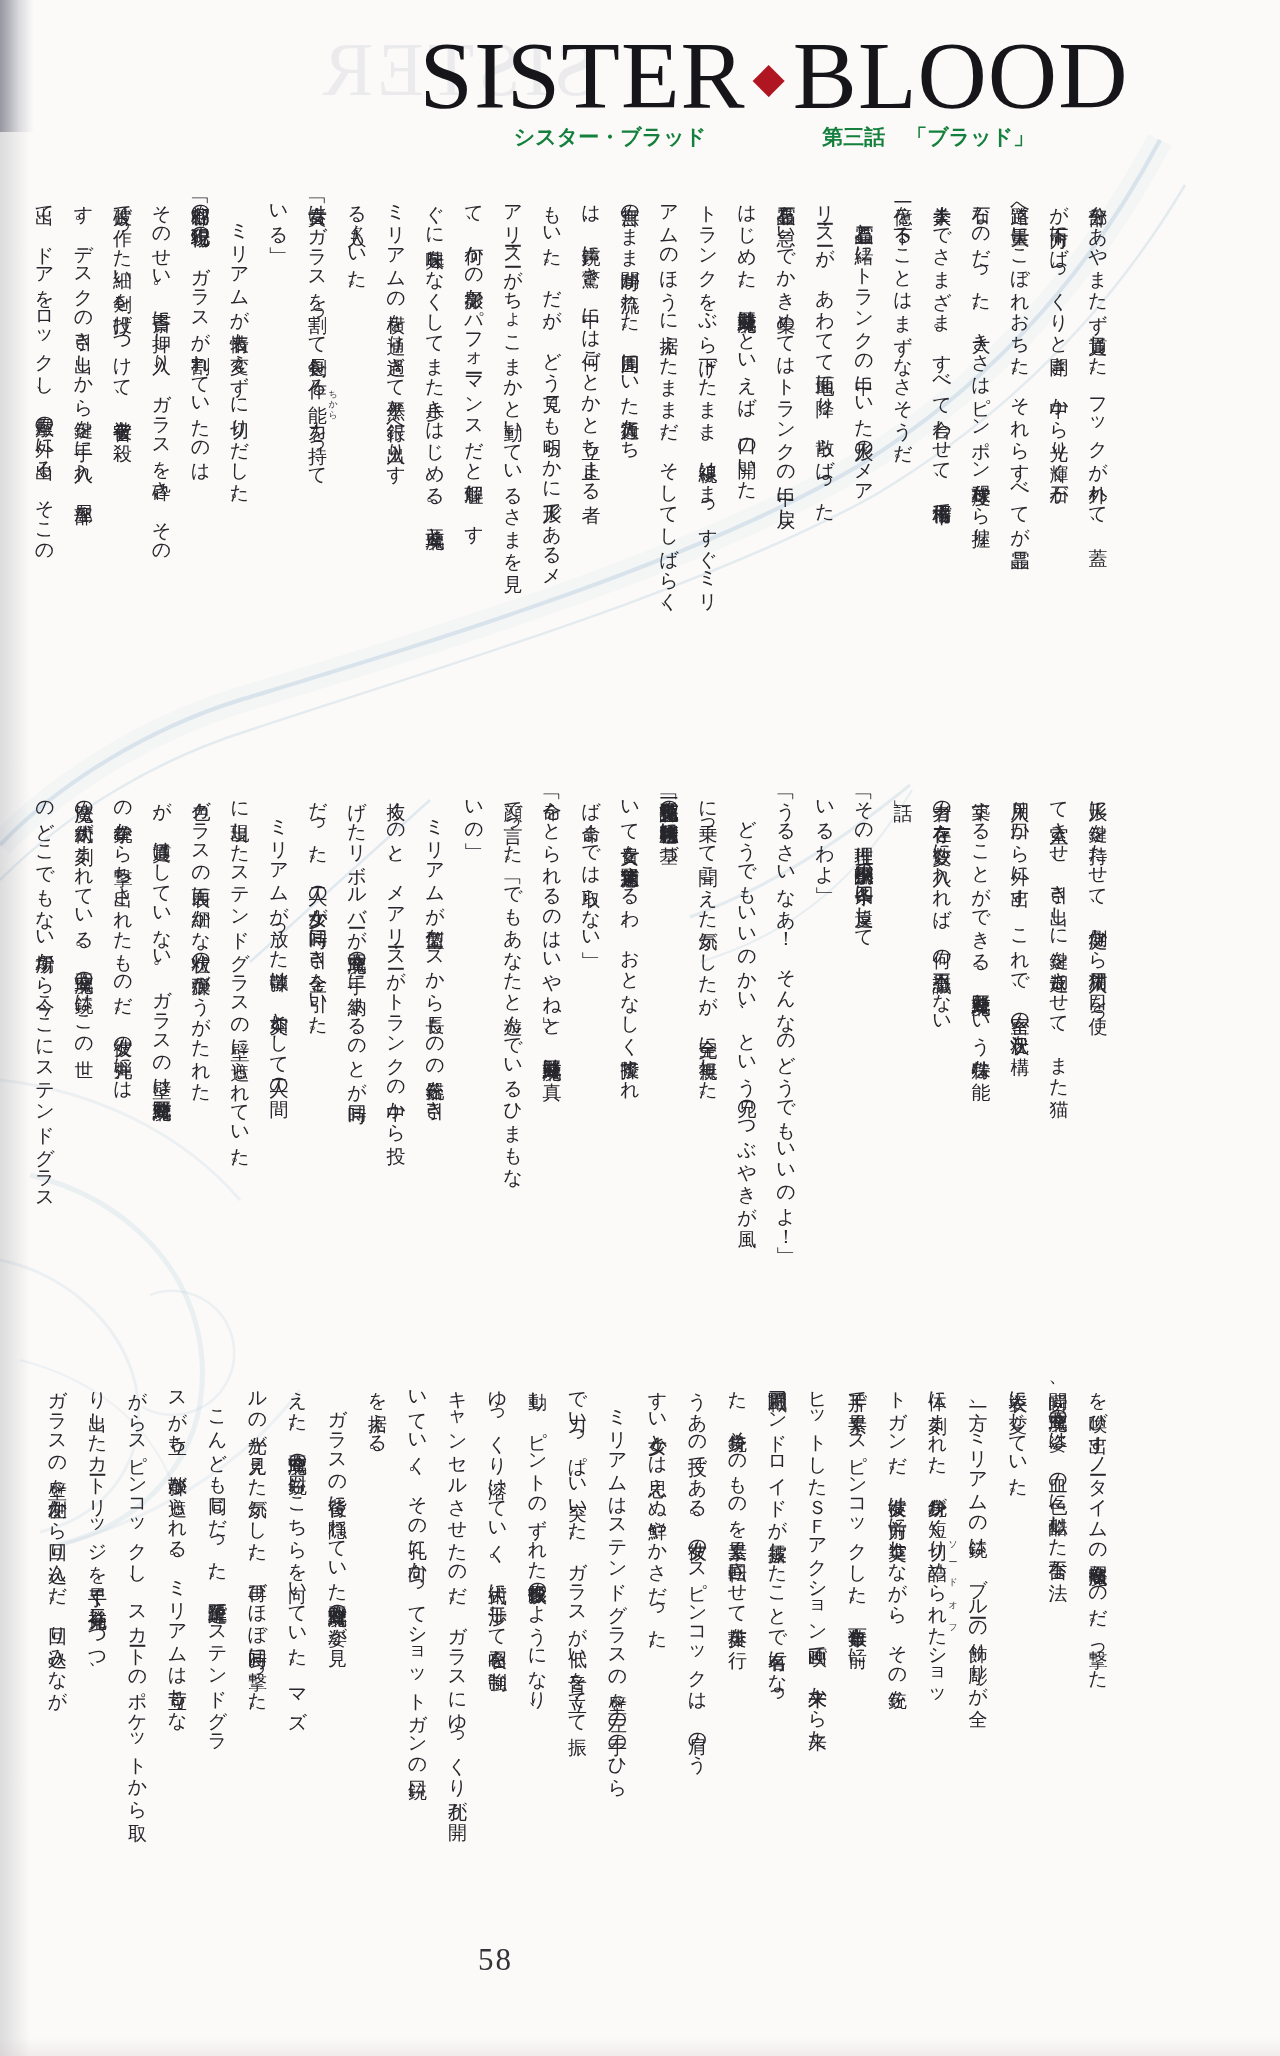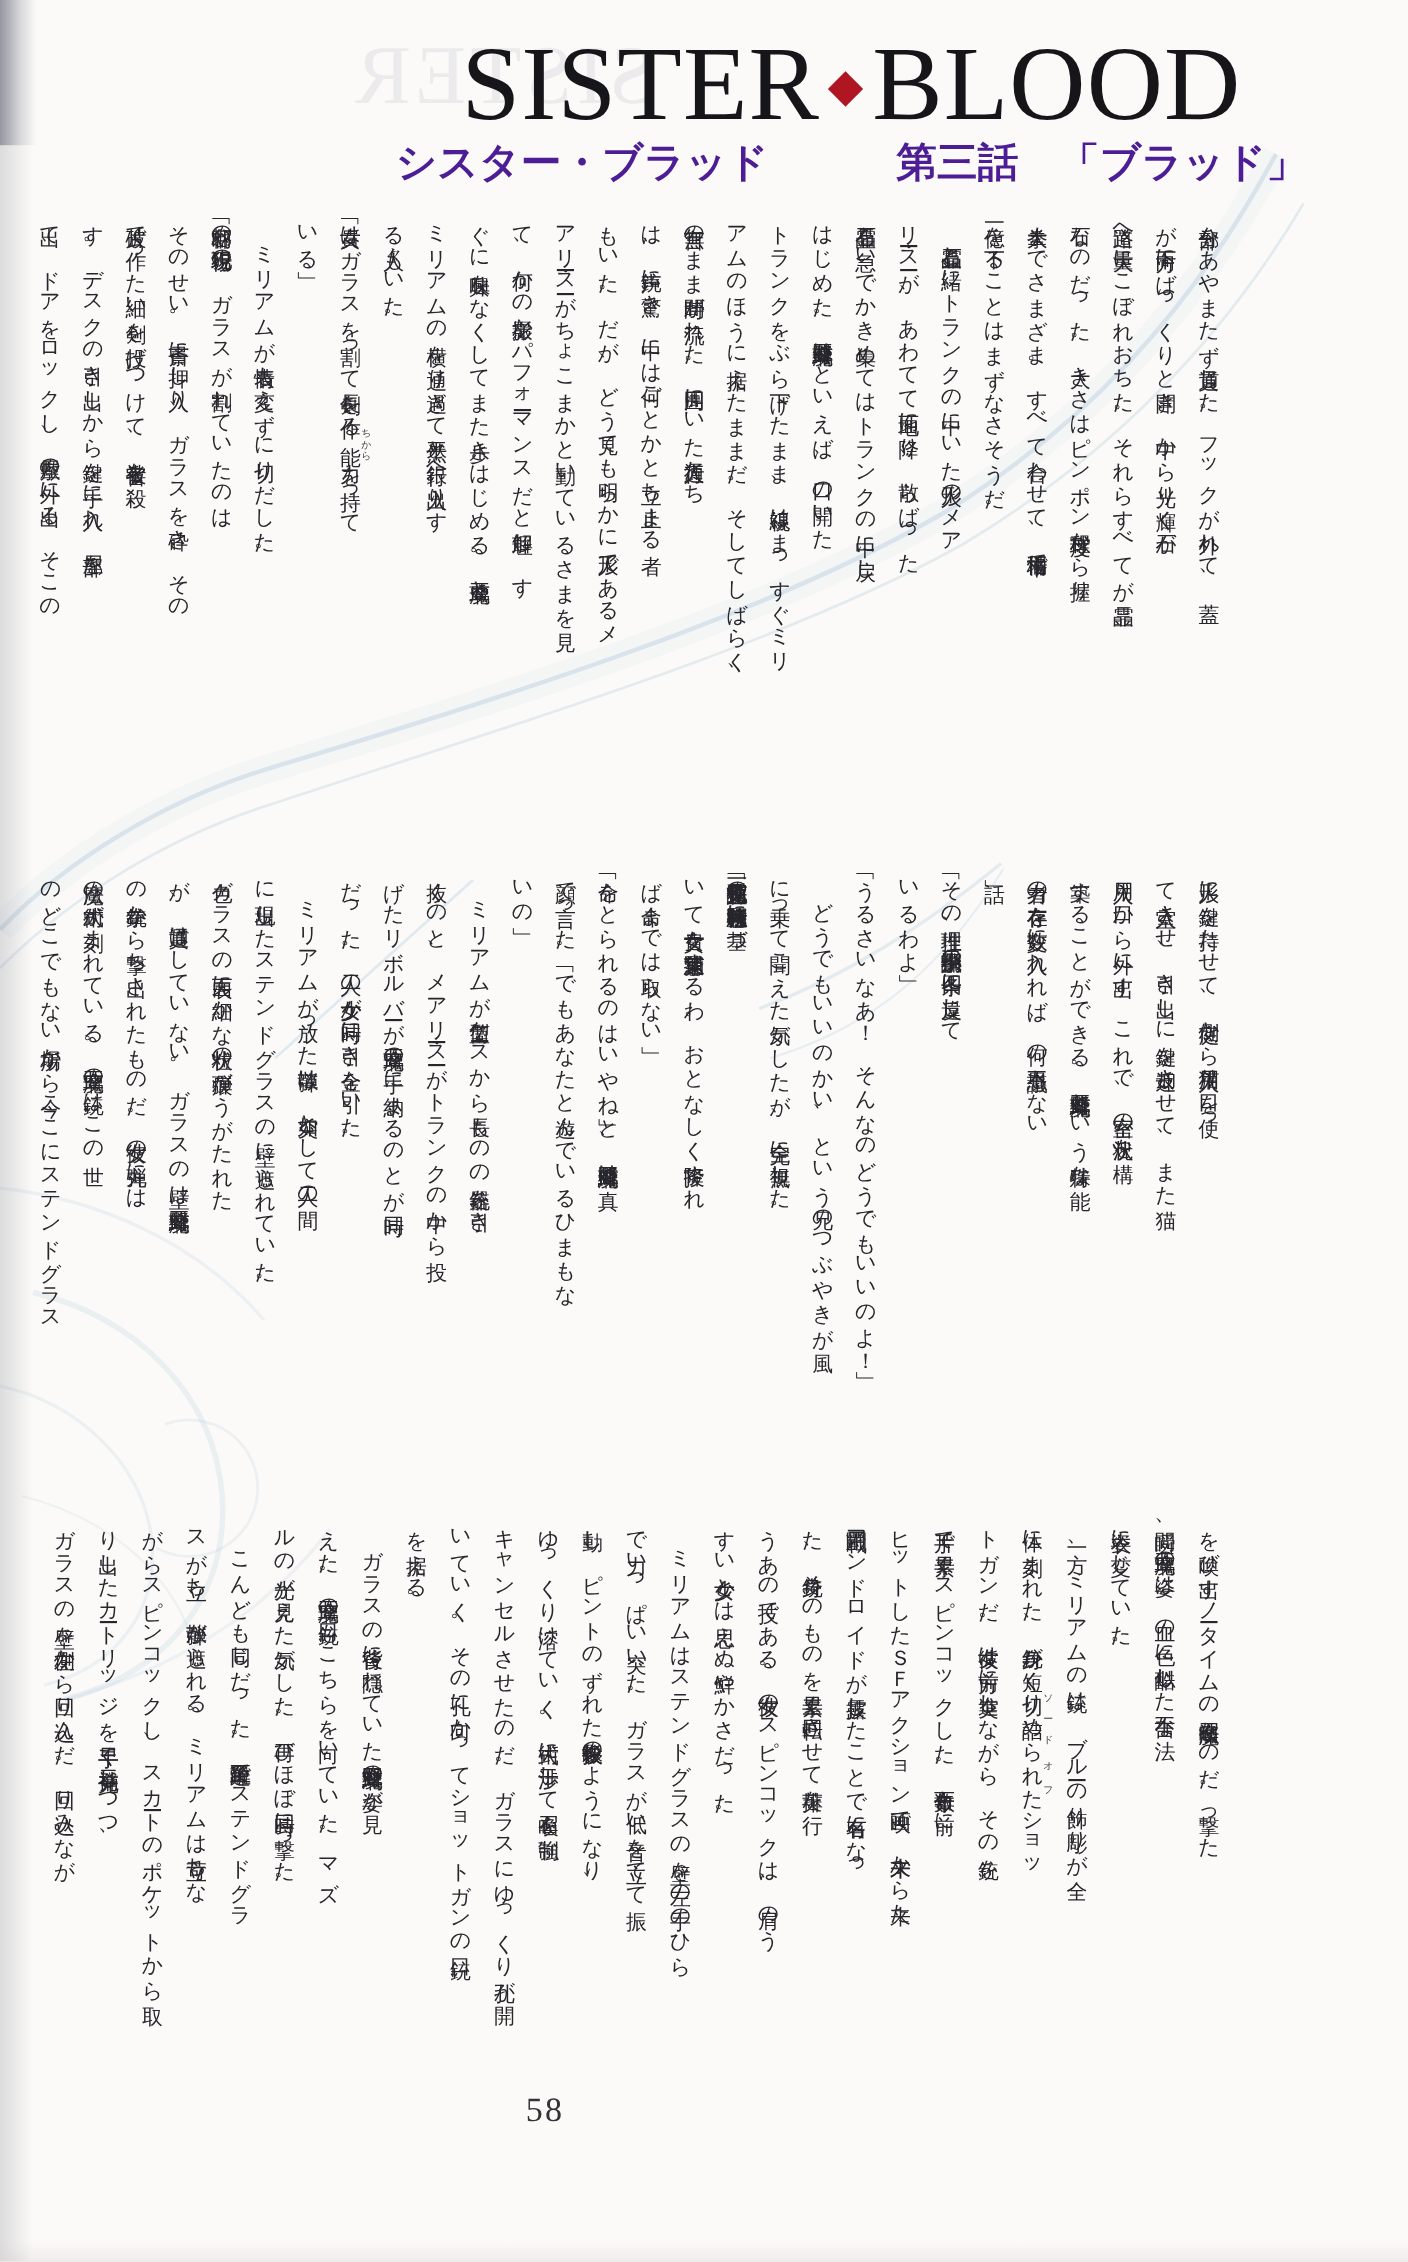--- a/index.html
+++ b/index.html
@@ -41,40 +41,40 @@
   .masthead{position:absolute;top:26px;left:388px;width:772px;text-align:center;}
   .logo{font-size:96px;line-height:1.05;letter-spacing:1px;color:#16151a;white-space:nowrap;}
   .logo-word::first-letter{font-size:1.13em;}
   .logo-diamond{
     font-size:42px;color:#b01522;
     display:inline-block;vertical-align:16px;margin:0 7px;
   }
   .sub{
     display:flex;justify-content:center;gap:116px;
     margin-top:-4px;
-    font-weight:bold;font-size:37px;color:#4c1d95;
+    font-weight:bold;font-size:21px;color:#15803d;
     white-space:nowrap;
   }
   
   .tblock{
     position:absolute;right:162px;
     writing-mode:vertical-rl;
     text-orientation:mixed;
     font-size:19px;
     color:#26262c;
     letter-spacing:0;
   }
   .b1{top:192px;width:1092px;height:448px;line-height:39px;}
   .b2{top:788px;width:1092px;height:448px;line-height:39px;}
   .b3{top:1378px;width:1082px;height:448px;line-height:40px;}
   .tcol{margin:0;padding:0;}
   ruby rt{font-size:9px;letter-spacing:0;color:#3a3a42;}
   
   .pagenum{
-    position:absolute;left:478px;top:1900px;
+    position:absolute;left:478px;top:1942px;
     font-size:31px;color:#333338;letter-spacing:2px;
   }
 </style>
 </head>
 <body>
 
 <div class="page">
 
   <svg class="decor" width="1280" height="2056" viewBox="0 0 1280 2056">
     <g fill="none" stroke="#b9cfe0">

